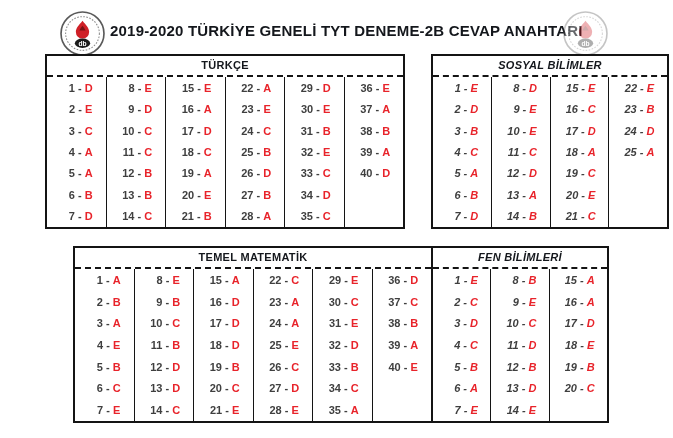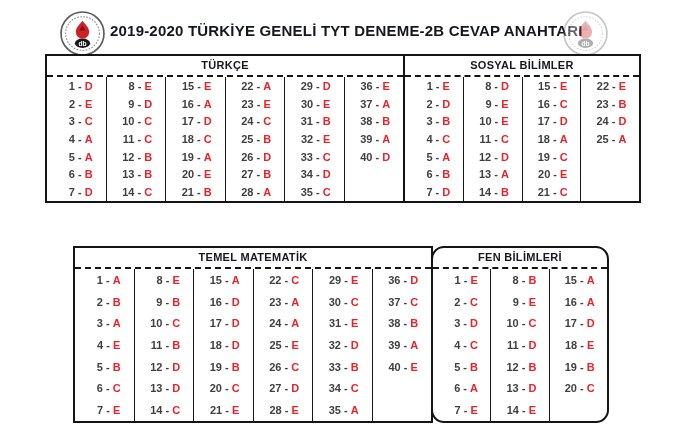--- a/index.html
+++ b/index.html
@@ -38,35 +38,35 @@
   #logo-left  { left: 60px; }
   #logo-right { left: 563px; opacity: 0.35; }
 
   
   .band {
     position: absolute;
     left: 45px;
     display: flex;
     align-items: stretch;
   }
-  #band-top    { top: 54px;  height: 149px; }
+  #band-top    { top: 54px;  height: 175px; gap: 28px; }
   #band-bottom { top: 246px; height: 177px; padding-left: 28px; }
 
   .anskey-table {
     border: 2px solid #141414;
     box-sizing: border-box;
     display: flex;
     flex-direction: column;
     background: #fff;
   }
-  .anskey-table + .anskey-table { margin-left: -2px; }
+  .anskey-table + .anskey-table { margin-left: -2px; font-style: italic; }
 
   .t-wide   { width: 360px; }
   .t-social { width: 238px; }
-  .t-fen    { width: 178px; border-radius: 13px; }
+  .t-fen    { width: 178px; }
 
   .anskey-header {
     height: 19px;
     line-height: 19px;
     text-align: center;
     font-size: 11px;
     font-weight: bold;
     color: #14171c;
     border-bottom: 2px dashed #141414;
     letter-spacing: 0.3px;

